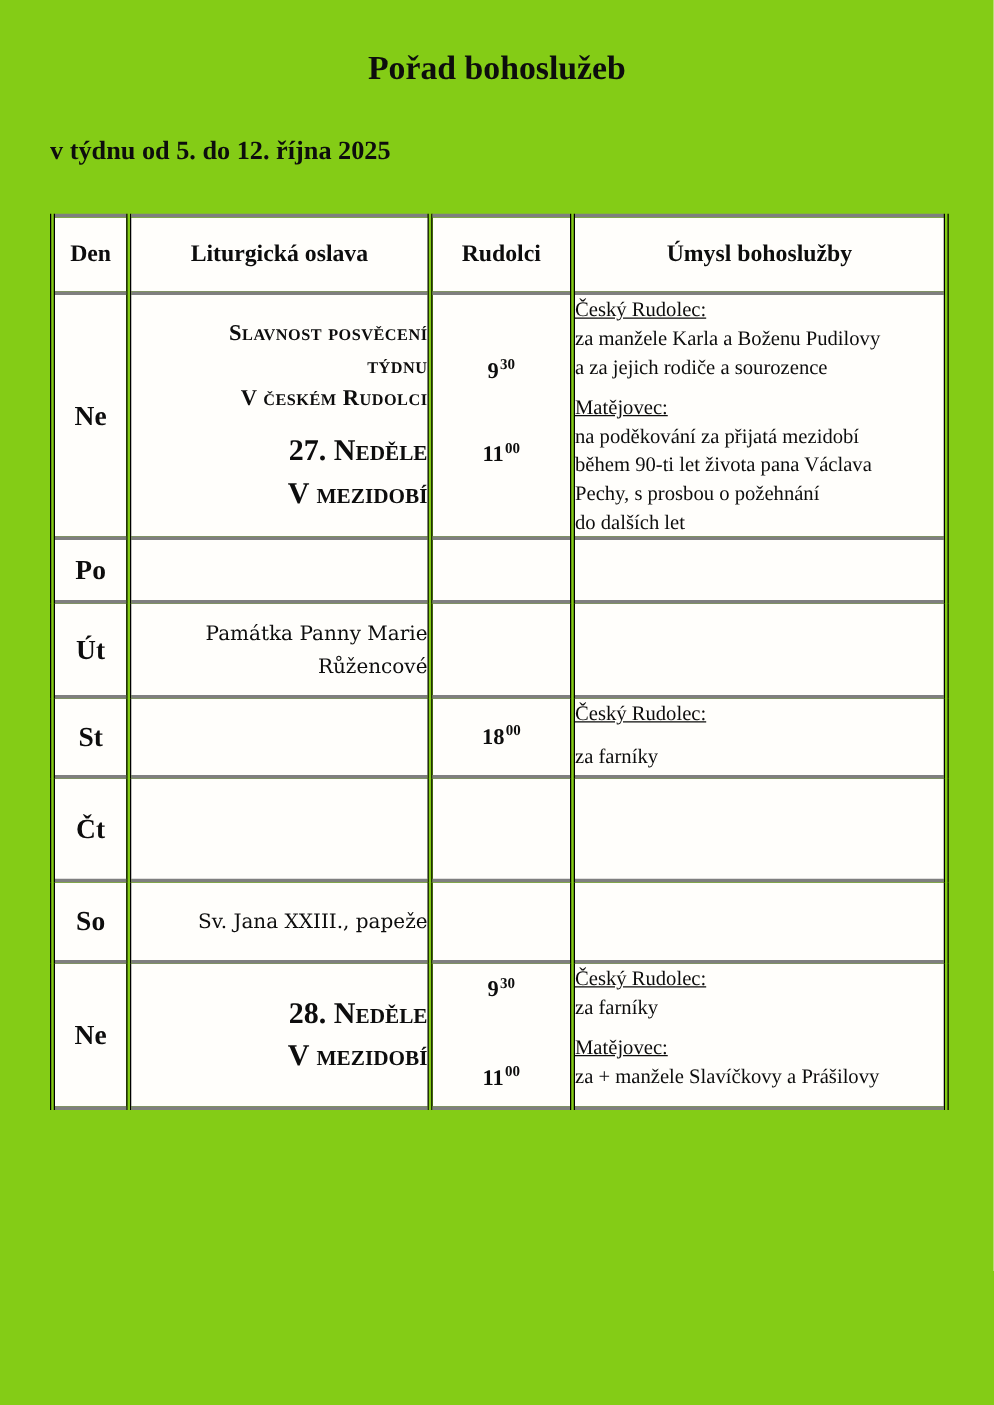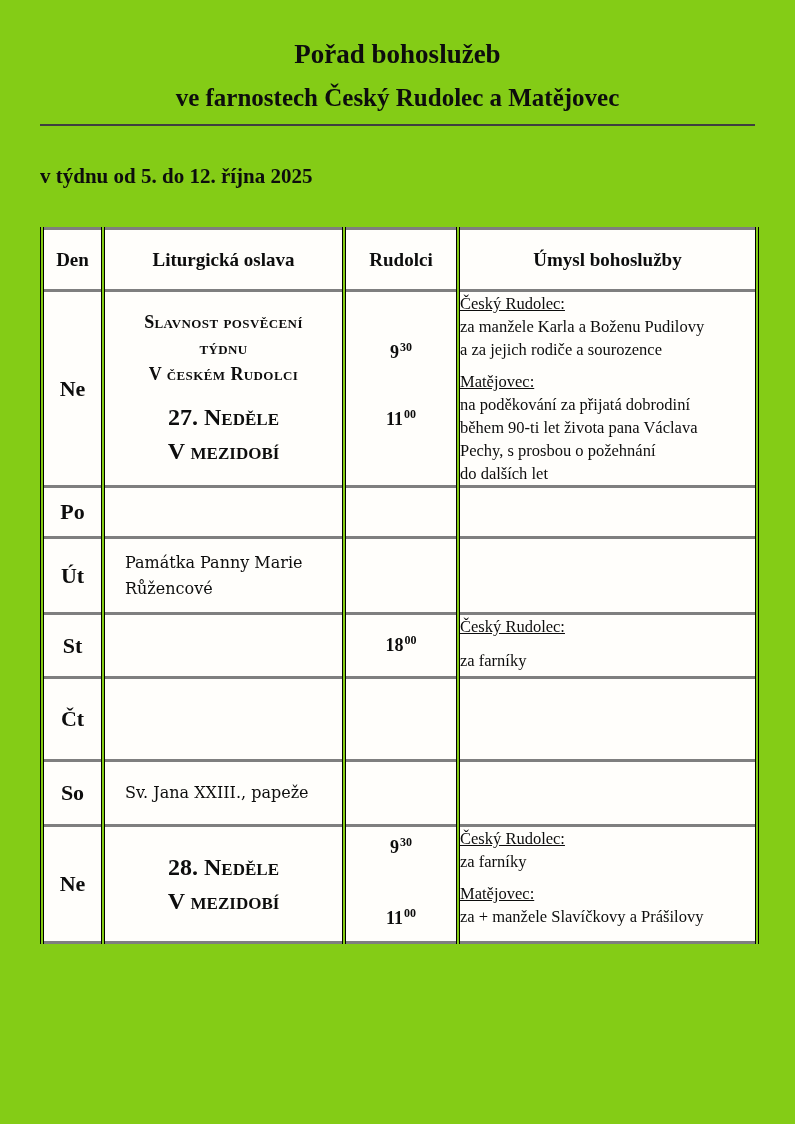--- a/index.html
+++ b/index.html
@@ -101,21 +101,21 @@
     line-height: 26px;
     letter-spacing: 0.4px;
     margin-bottom: 13px;
   }
   .big-title {
     font-variant: small-caps;
     font-weight: bold;
     font-size: 24px;
     line-height: 34px;
   }
-  .blk-line { display: block; }
+  .blk-line { display: block; text-align: right; }
   
   td.hours {
     text-align: center;
     vertical-align: top;
     font-weight: bold;
   }
   td.hours.mid { vertical-align: middle; }
   .time {
     font-size: 18px;
     line-height: 22px;
@@ -148,21 +148,20 @@
     line-height: 23px;
   }
   .isec.spread .iline { margin-top: 11px; }
 </style>
 </head>
 <body>
 
 <div class="page">
 
   <h1 class="title-1">Pořad bohoslužeb</h1>
-  <h2 class="title-2">ve farnostech Český Rudolec a Matějovec</h2>
   <h3 class="subtitle">v týdnu od 5. do 12. října 2025</h3>
 
   <table class="schedule">
     <colgroup>
       <col class="c-day">
         <col class="c-lit">
         <col class="c-hour">
         <col class="c-int">
     </colgroup>
 
@@ -192,21 +191,21 @@
         <div class="time"><span>11</span><span class="min">00</span></div>
       </td>
       <td class="intent">
         <div class="isec">
           <div class="place">Český Rudolec:</div>
           <span class="iline">za manžele Karla a Boženu Pudilovy</span>
           <span class="iline">a za jejich rodiče a sourozence</span>
         </div>
         <div class="isec">
           <div class="place">Matějovec:</div>
-          <span class="iline">na poděkování za přijatá dobrodiní</span>
+          <span class="iline">na poděkování za přijatá mezidobí</span>
           <span class="iline">během 90-ti let života pana Václava</span>
           <span class="iline">Pechy, s prosbou o požehnání</span>
           <span class="iline">do dalších let</span>
         </div>
       </td>
     </tr>
 
     <tr class="r-po">
       <td class="day">Po</td>
       <td class="lit"></td>

